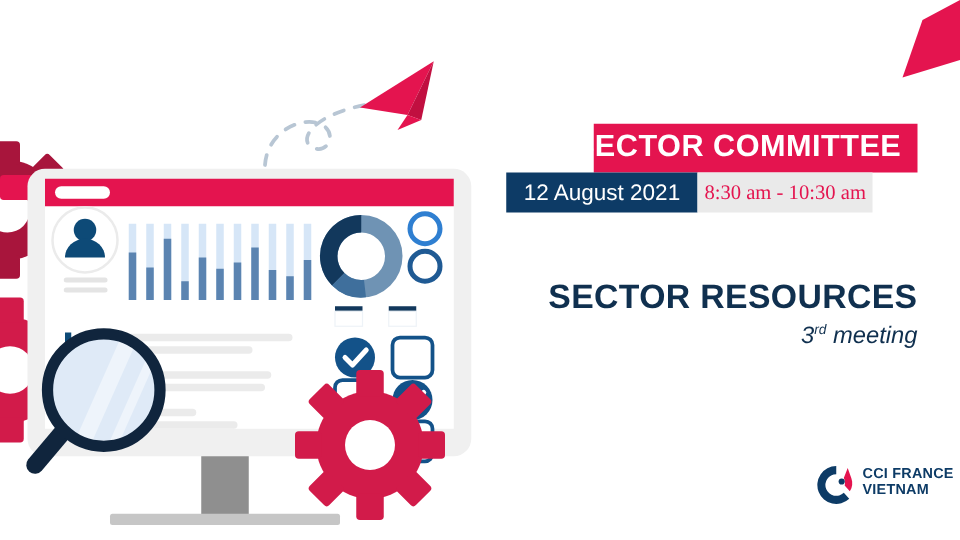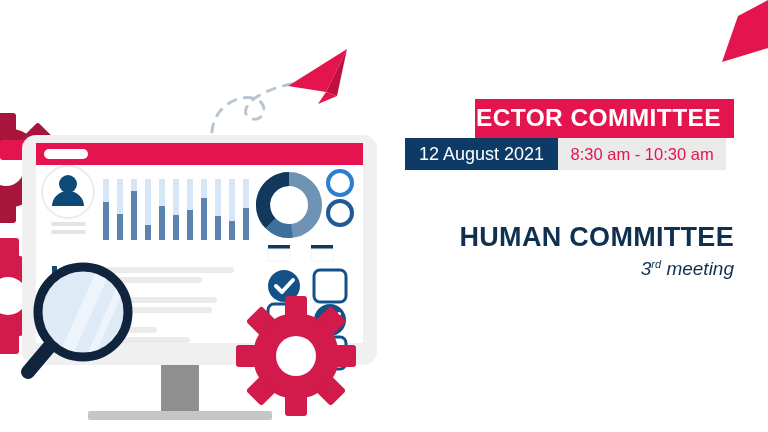--- a/index.html
+++ b/index.html
@@ -31,21 +31,21 @@
   }
 
   .bar-row { position:absolute; left:5px; top:138px; height:32px; display:flex;justify-content:flex-end; }
   .bar-date {
     background:#0d3b66; display:flex; align-items:center; justify-content:center;
     padding:0 14px; height:32px;
   }
   .bar-date span { color:#ffffff; font-size:18px; line-height:1; white-space:nowrap; }
   .bar-time {
     background:#eaeaea; display:flex; align-items:center; justify-content:center;
-    padding:0 11px; height:32px; width:168px;
+    padding:0 11px; height:32px; width:140px;font-family:Liberation Serif, serif;
   }
   .bar-time span { color:#e4144f; font-size:16.5px; line-height:1; white-space:nowrap; }
 
   .title-main {
     position:absolute; left:0; top:224px; width:334px; text-align:right;
     color:#10304f; font-size:27px; font-weight:bold; letter-spacing:0.3px; line-height:1;
   }
   .title-sub {
     position:absolute; left:0; top:259px; width:334px; text-align:right;
     color:#10304f; font-size:19px; font-style:italic; line-height:1;
@@ -249,19 +249,30 @@
 
     <div class="bar-row">
       <div class="bar-date">
         <span>12 August 2021</span>
       </div>
       <div class="bar-time">
         <span>8:30 am - 10:30 am</span>
       </div>
     </div>
 
-    <div class="title-main">HUMAN COMMITTEE</div>
+    <div class="title-main">SECTOR RESOURCES</div>
 
     <div class="title-sub"><span>3</span><sup>rd</sup><span> meeting</span></div>
 
+    <div class="logo">
+      <svg viewBox="0 0 36 36" width="34" height="34" style="position:absolute;left:0;top:3px;">
+        <path d="M18 2 a16 16 0 1 0 11 27.6 l-4.6 -5 A9.2 9.2 0 1 1 18 8.8 z" fill="#0d3b66"></path>
+        <path d="M24.4 12 l3.3 -8.5 l3.1 8.7 c1.3 3.8 1 7.6 -1.3 11.1 l-4.4 -4.8 c0.6 -2.1 0.5 -4.3 -0.7 -6.5 z" fill="#e4144f"></path>
+        <circle cx="22.6" cy="15" r="2.6" fill="#0d3b66"></circle>
+      </svg>
+      <div class="logo-text">
+        <div>CCI FRANCE</div>
+        <div>VIETNAM</div>
+      </div>
+    </div>
 
   </div>
 </div>
 
 </body></html>

